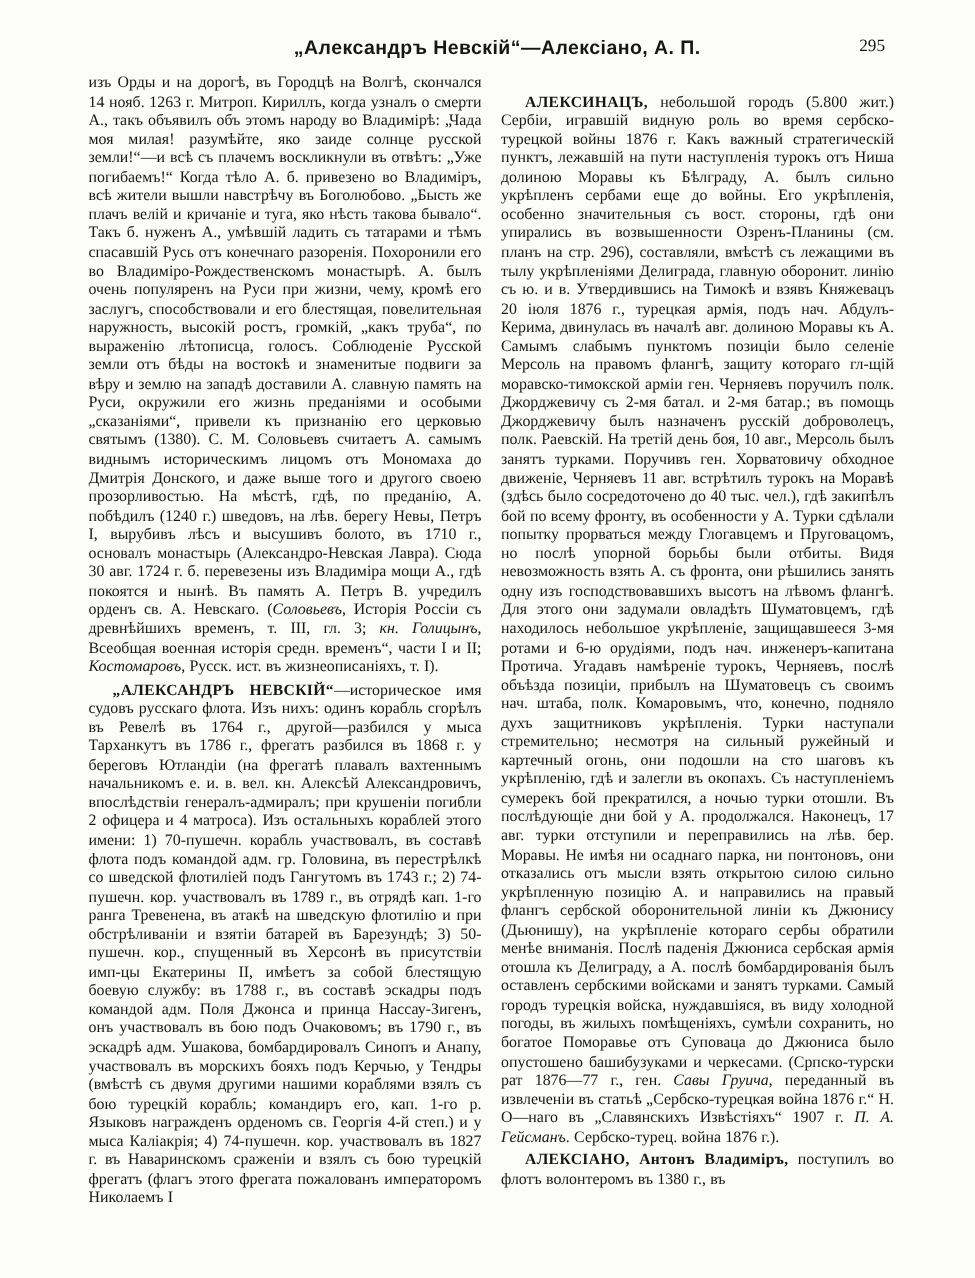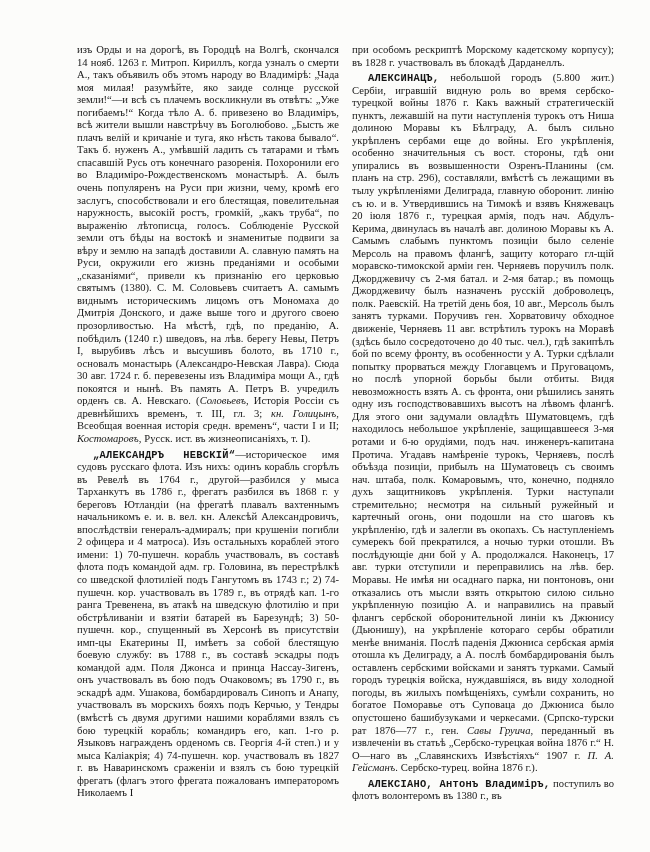--- a/index.html
+++ b/index.html
@@ -14,50 +14,53 @@
   .running-title{
     position:absolute;left:0;right:0;text-align:center;
     font-family:"Liberation Sans",sans-serif;font-weight:bold;
     font-size:13px;letter-spacing:0.3px;white-space:nowrap;
   }
   .page-number{
     position:absolute;right:10px;top:1px;font-size:11.5px;
     font-family:"Liberation Serif",serif;
   }
   .columns{
-    position:absolute;top:44px;left:77px;width:537px;bottom:40px;
-    display:flex;gap:13px;overflow:hidden;
+    position:absolute;top:44px;left:59px;width:537px;bottom:40px;
+    display:flex;gap:13px;overflow:hidden;align-items:center;
   }
   .col{flex:1 1 0;min-width:0;}
   .para{
     margin:0;font-size:10.6px;line-height:12.55px;text-align:justify;
     word-spacing:0.2px;
   }
   .para + .para{margin-top:3px;}
   .para-entry{text-indent:16px;}
   .seg-bold{
-    font-family:Liberation Mono, monospace;font-weight:bold;
+    font-family:Liberation Serif, serif;font-weight:bold;
     font-size:10.4px;letter-spacing:0.25px;
   }
   .seg-italic{font-style:italic;}
   .seg-normal{}
 </style>
 </head>
 <body>
 
 <div class="page">
 
+  <div class="running-head">
+    <div class="running-title">„Александръ Невскій“—Алексіано, А. П.</div>
+    <div class="page-number">295</div>
+  </div>
 
   <div class="columns">
 
     <div class="col">
       <p class="para"><span class="seg-normal">изъ Орды и на дорогѣ, въ Городцѣ на Волгѣ, скончался 14 нояб. 1263 г. Митроп. Кириллъ, когда узналъ о смерти А., такъ объявилъ объ этомъ народу во Владимірѣ: „Чада моя милая! разумѣйте, яко заиде солнце русской земли!“—и всѣ съ плачемъ воскликнули въ отвѣтъ: „Уже погибаемъ!“ Когда тѣло А. б. привезено во Владиміръ, всѣ жители вышли навстрѣчу въ Боголюбово. „Бысть же плачъ велій и кричаніе и туга, яко нѣсть такова бывало“. Такъ б. нуженъ А., умѣвшій ладить съ татарами и тѣмъ спасавшій Русь отъ конечнаго разоренія. Похоронили его во Владиміро-Рождественскомъ монастырѣ. А. былъ очень популяренъ на Руси при жизни, чему, кромѣ его заслугъ, способствовали и его блестящая, повелительная наружность, высокій ростъ, громкій, „какъ труба“, по выраженію лѣтописца, голосъ. Соблюденіе Русской земли отъ бѣды на востокѣ и знаменитые подвиги за вѣру и землю на западѣ доставили А. славную память на Руси, окружили его жизнь преданіями и особыми „сказаніями“, привели къ признанію его церковью святымъ (1380). С. М. Соловьевъ считаетъ А. самымъ виднымъ историческимъ лицомъ отъ Мономаха до Дмитрія Донского, и даже выше того и другого своею прозорливостью. На мѣстѣ, гдѣ, по преданію, А. побѣдилъ (1240 г.) шведовъ, на лѣв. берегу Невы, Петръ I, вырубивъ лѣсъ и высушивъ болото, въ 1710 г., основалъ монастырь (Александро-Невская Лавра). Сюда 30 авг. 1724 г. б. перевезены изъ Владиміра мощи А., гдѣ покоятся и нынѣ. Въ память А. Петръ В. учредилъ орденъ св. А. Невскаго. (</span><span class="seg-italic">Соловьевъ</span><span class="seg-normal">, Исторія Россіи съ древнѣйшихъ временъ, т. III, гл. 3; </span><span class="seg-italic">кн. Голицынъ</span><span class="seg-normal">, Всеобщая военная исторія средн. временъ“, части I и II; </span><span class="seg-italic">Костомаровъ</span><span class="seg-normal">, Русск. ист. въ жизнеописаніяхъ, т. I).</span></p>
       <p class="para para-entry"><span class="seg-bold">„АЛЕКСАНДРЪ НЕВСКІЙ“</span><span class="seg-normal">—историческое имя судовъ русскаго флота. Изъ нихъ: одинъ корабль сгорѣлъ въ Ревелѣ въ 1764 г., другой—разбился у мыса Тарханкутъ въ 1786 г., фрегатъ разбился въ 1868 г. у береговъ Ютландіи (на фрегатѣ плавалъ вахтеннымъ начальникомъ е. и. в. вел. кн. Алексѣй Александровичъ, впослѣдствіи генералъ-адмиралъ; при крушеніи погибли 2 офицера и 4 матроса). Изъ остальныхъ кораблей этого имени: 1) 70-пушечн. корабль участвовалъ, въ составѣ флота подъ командой адм. гр. Головина, въ перестрѣлкѣ со шведской флотиліей подъ Гангутомъ въ 1743 г.; 2) 74-пушечн. кор. участвовалъ въ 1789 г., въ отрядѣ кап. 1-го ранга Тревенена, въ атакѣ на шведскую флотилію и при обстрѣливаніи и взятіи батарей въ Барезундѣ; 3) 50-пушечн. кор., спущенный въ Херсонѣ въ присутствіи имп-цы Екатерины II, имѣетъ за собой блестящую боевую службу: въ 1788 г., въ составѣ эскадры подъ командой адм. Поля Джонса и принца Нассау-Зигенъ, онъ участвовалъ въ бою подъ Очаковомъ; въ 1790 г., въ эскадрѣ адм. Ушакова, бомбардировалъ Синопъ и Анапу, участвовалъ въ морскихъ бояхъ подъ Керчью, у Тендры (вмѣстѣ съ двумя другими нашими кораблями взялъ съ бою турецкій корабль; командиръ его, кап. 1-го р. Языковъ награжденъ орденомъ св. Георгія 4-й степ.) и у мыса Каліакрія; 4) 74-пушечн. кор. участвовалъ въ 1827 г. въ Наваринскомъ сраженіи и взялъ съ бою турецкій фрегатъ (флагъ этого фрегата пожалованъ императоромъ Николаемъ I</span></p>
     </div>
 
     <div class="col">
-      <p class="para"><span class="seg-normal">при особомъ рескриптѣ Морскому кадетскому корпусу); въ 1828 г. участвовалъ въ блокадѣ Дарданеллъ.</span></p>
       <p class="para para-entry"><span class="seg-bold">АЛЕКСИНАЦЪ,</span><span class="seg-normal"> небольшой городъ (5.800 жит.) Сербіи, игравшій видную роль во время сербско-турецкой войны 1876 г. Какъ важный стратегическій пунктъ, лежавшій на пути наступленія турокъ отъ Ниша долиною Моравы къ Бѣлграду, А. былъ сильно укрѣпленъ сербами еще до войны. Его укрѣпленія, особенно значительныя съ вост. стороны, гдѣ они упирались въ возвышенности Озренъ-Планины (см. планъ на стр. 296), составляли, вмѣстѣ съ лежащими въ тылу укрѣпленіями Делиграда, главную оборонит. линію съ ю. и в. Утвердившись на Тимокѣ и взявъ Княжевацъ 20 іюля 1876 г., турецкая армія, подъ нач. Абдулъ-Керима, двинулась въ началѣ авг. долиною Моравы къ А. Самымъ слабымъ пунктомъ позиціи было селеніе Мерсоль на правомъ флангѣ, защиту котораго гл-щій моравско-тимокской арміи ген. Черняевъ поручилъ полк. Джорджевичу съ 2-мя батал. и 2-мя батар.; въ помощь Джорджевичу былъ назначенъ русскій доброволецъ, полк. Раевскій. На третій день боя, 10 авг., Мерсоль былъ занятъ турками. Поручивъ ген. Хорватовичу обходное движеніе, Черняевъ 11 авг. встрѣтилъ турокъ на Моравѣ (здѣсь было сосредоточено до 40 тыс. чел.), гдѣ закипѣлъ бой по всему фронту, въ особенности у А. Турки сдѣлали попытку прорваться между Глогавцемъ и Пруговацомъ, но послѣ упорной борьбы были отбиты. Видя невозможность взять А. съ фронта, они рѣшились занять одну изъ господствовавшихъ высотъ на лѣвомъ флангѣ. Для этого они задумали овладѣть Шуматовцемъ, гдѣ находилось небольшое укрѣпленіе, защищавшееся 3-мя ротами и 6-ю орудіями, подъ нач. инженеръ-капитана Протича. Угадавъ намѣреніе турокъ, Черняевъ, послѣ объѣзда позиціи, прибылъ на Шуматовецъ съ своимъ нач. штаба, полк. Комаровымъ, что, конечно, подняло духъ защитниковъ укрѣпленія. Турки наступали стремительно; несмотря на сильный ружейный и картечный огонь, они подошли на сто шаговъ къ укрѣпленію, гдѣ и залегли въ окопахъ. Съ наступленіемъ сумерекъ бой прекратился, а ночью турки отошли. Въ послѣдующіе дни бой у А. продолжался. Наконецъ, 17 авг. турки отступили и переправились на лѣв. бер. Моравы. Не имѣя ни осаднаго парка, ни понтоновъ, они отказались отъ мысли взять открытою силою сильно укрѣпленную позицію А. и направились на правый флангъ сербской оборонительной линіи къ Джюнису (Дьюнишу), на укрѣпленіе котораго сербы обратили менѣе вниманія. Послѣ паденія Джюниса сербская армія отошла къ Делиграду, а А. послѣ бомбардированія былъ оставленъ сербскими войсками и занятъ турками. Самый городъ турецкія войска, нуждавшіяся, въ виду холодной погоды, въ жилыхъ помѣщеніяхъ, сумѣли сохранить, но богатое Поморавье отъ Суповаца до Джюниса было опустошено башибузуками и черкесами. (Српско-турски рат 1876—77 г., ген. </span><span class="seg-italic">Савы Груича</span><span class="seg-normal">, переданный въ извлеченіи въ статьѣ „Сербско-турецкая война 1876 г.“ Н. О—наго въ „Славянскихъ Извѣстіяхъ“ 1907 г. </span><span class="seg-italic">П. А. Гейсманъ</span><span class="seg-normal">. Сербско-турец. война 1876 г.).</span></p>
       <p class="para para-entry"><span class="seg-bold">АЛЕКСІАНО, Антонъ Владиміръ,</span><span class="seg-normal"> поступилъ во флотъ волонтеромъ въ 1380 г., въ</span></p>
     </div>
 
   </div>
 </div>
 
 </body></html>

